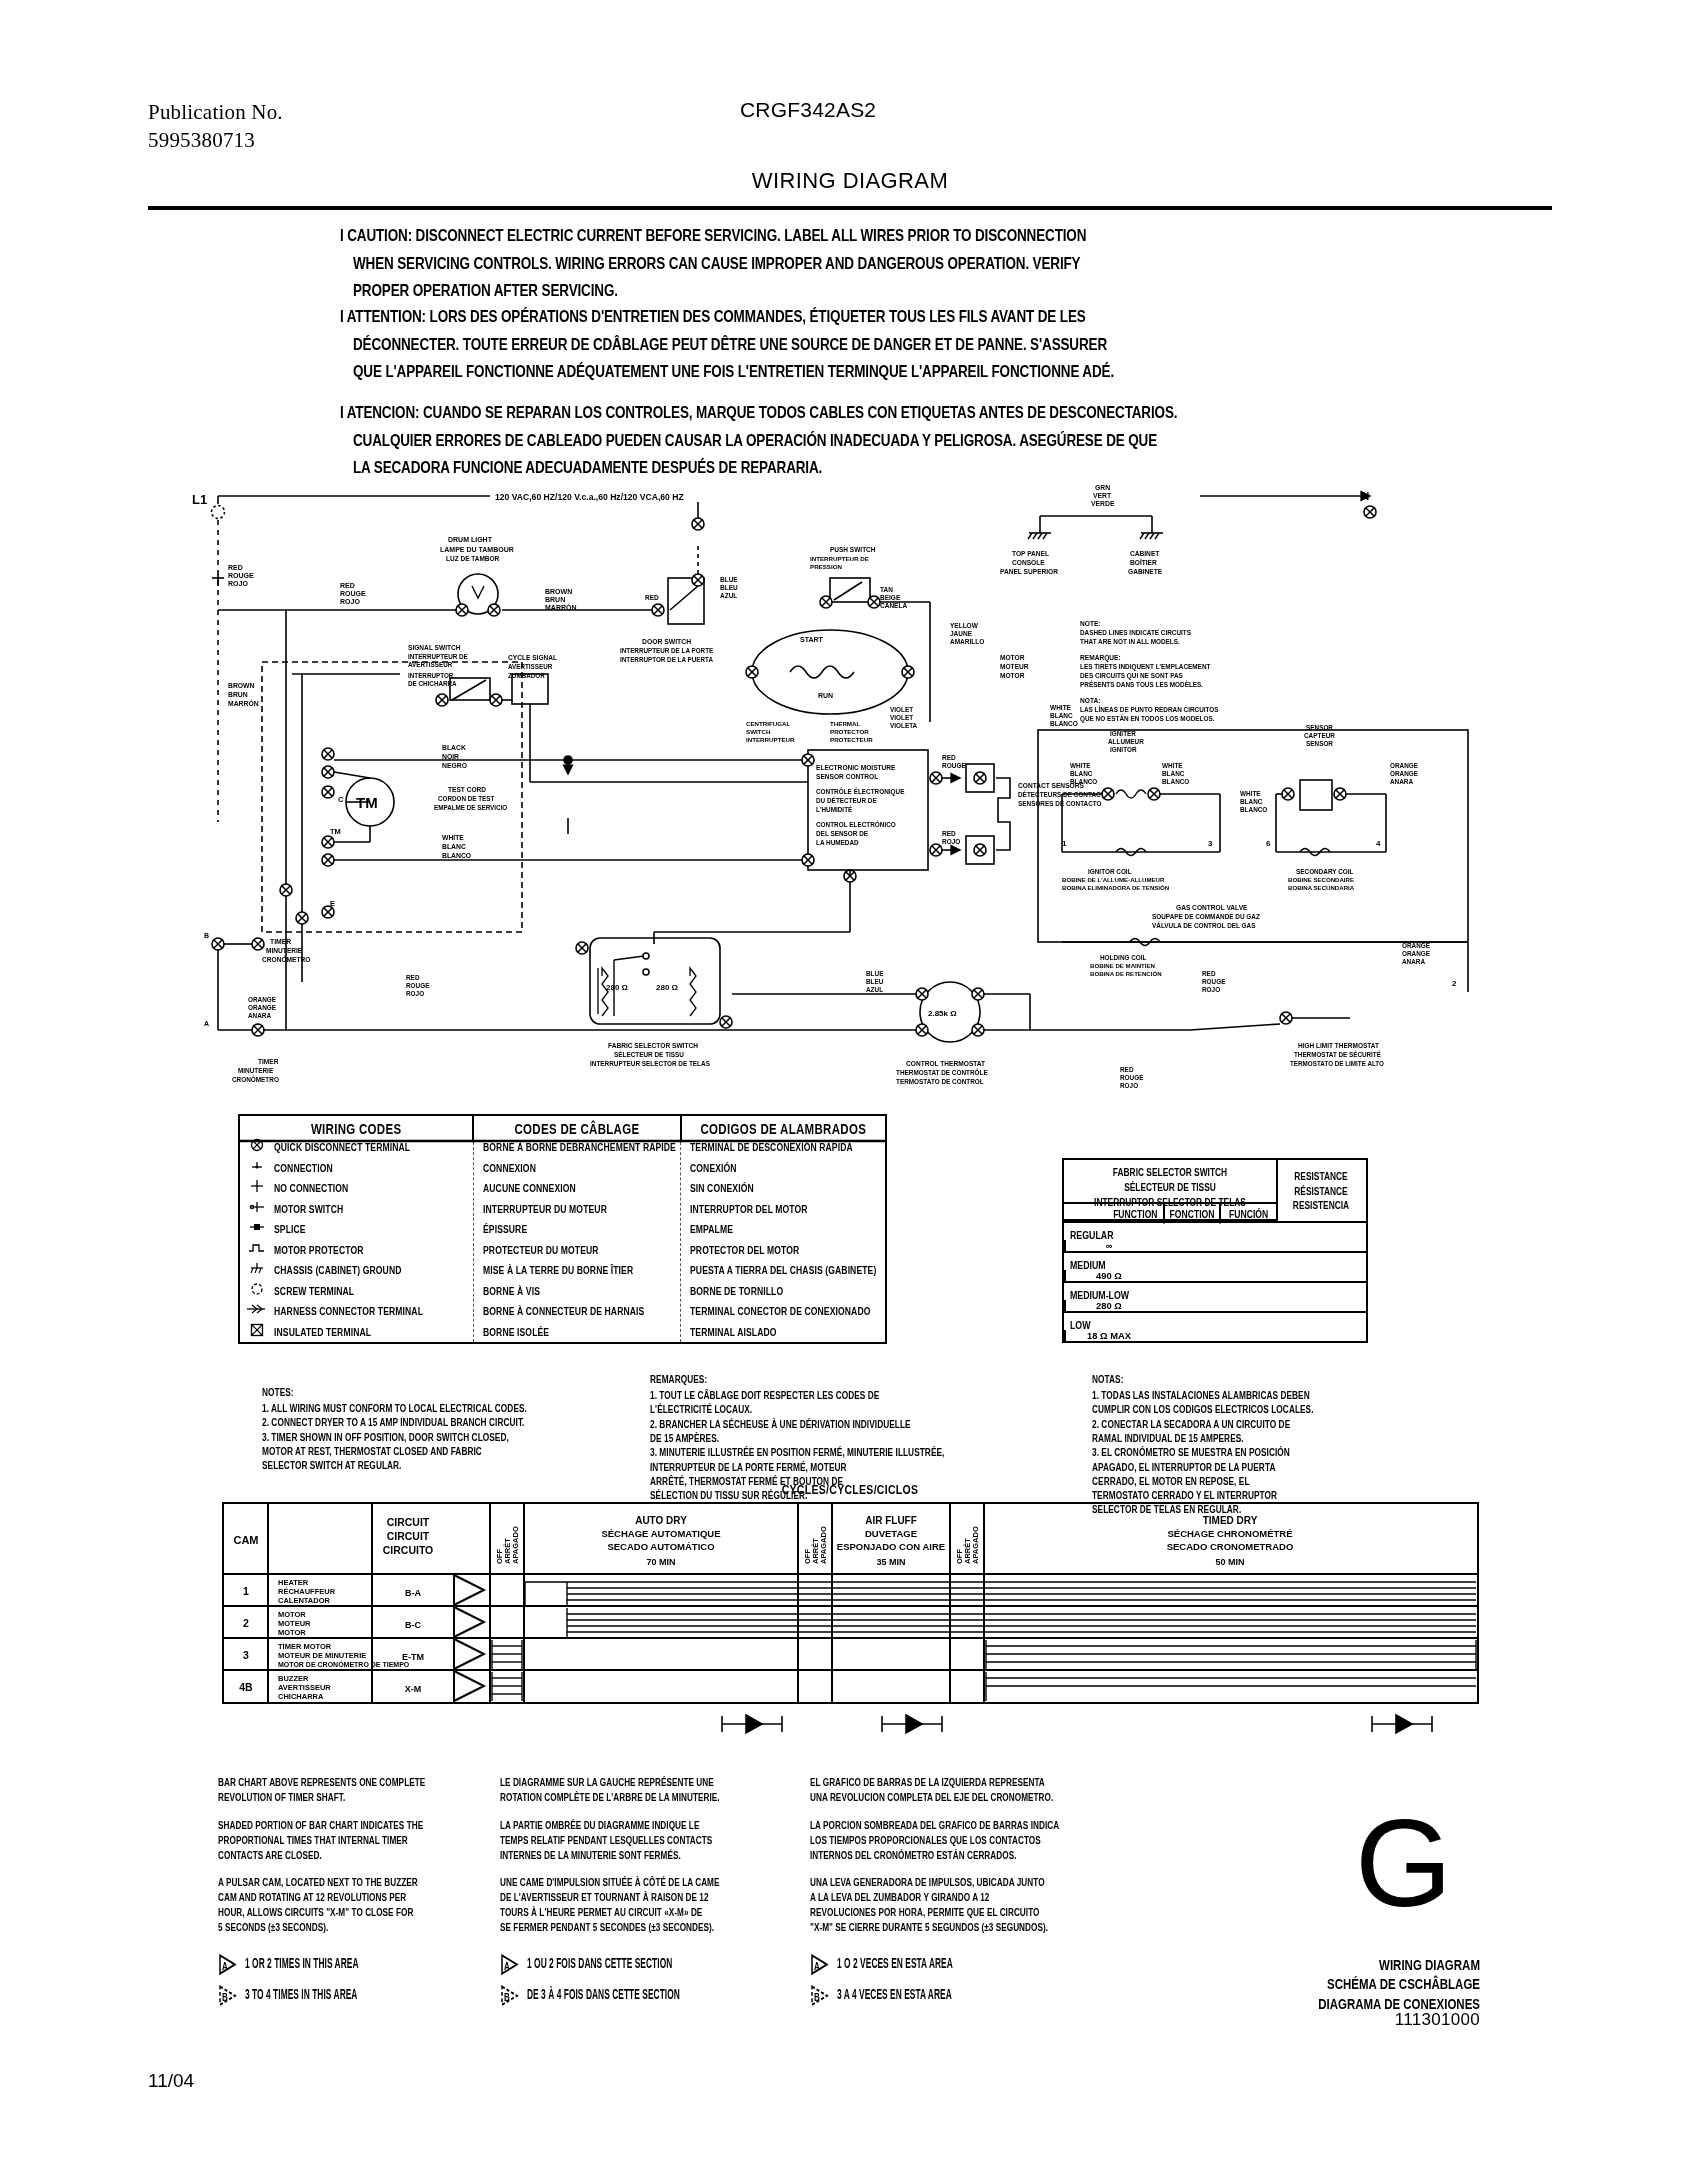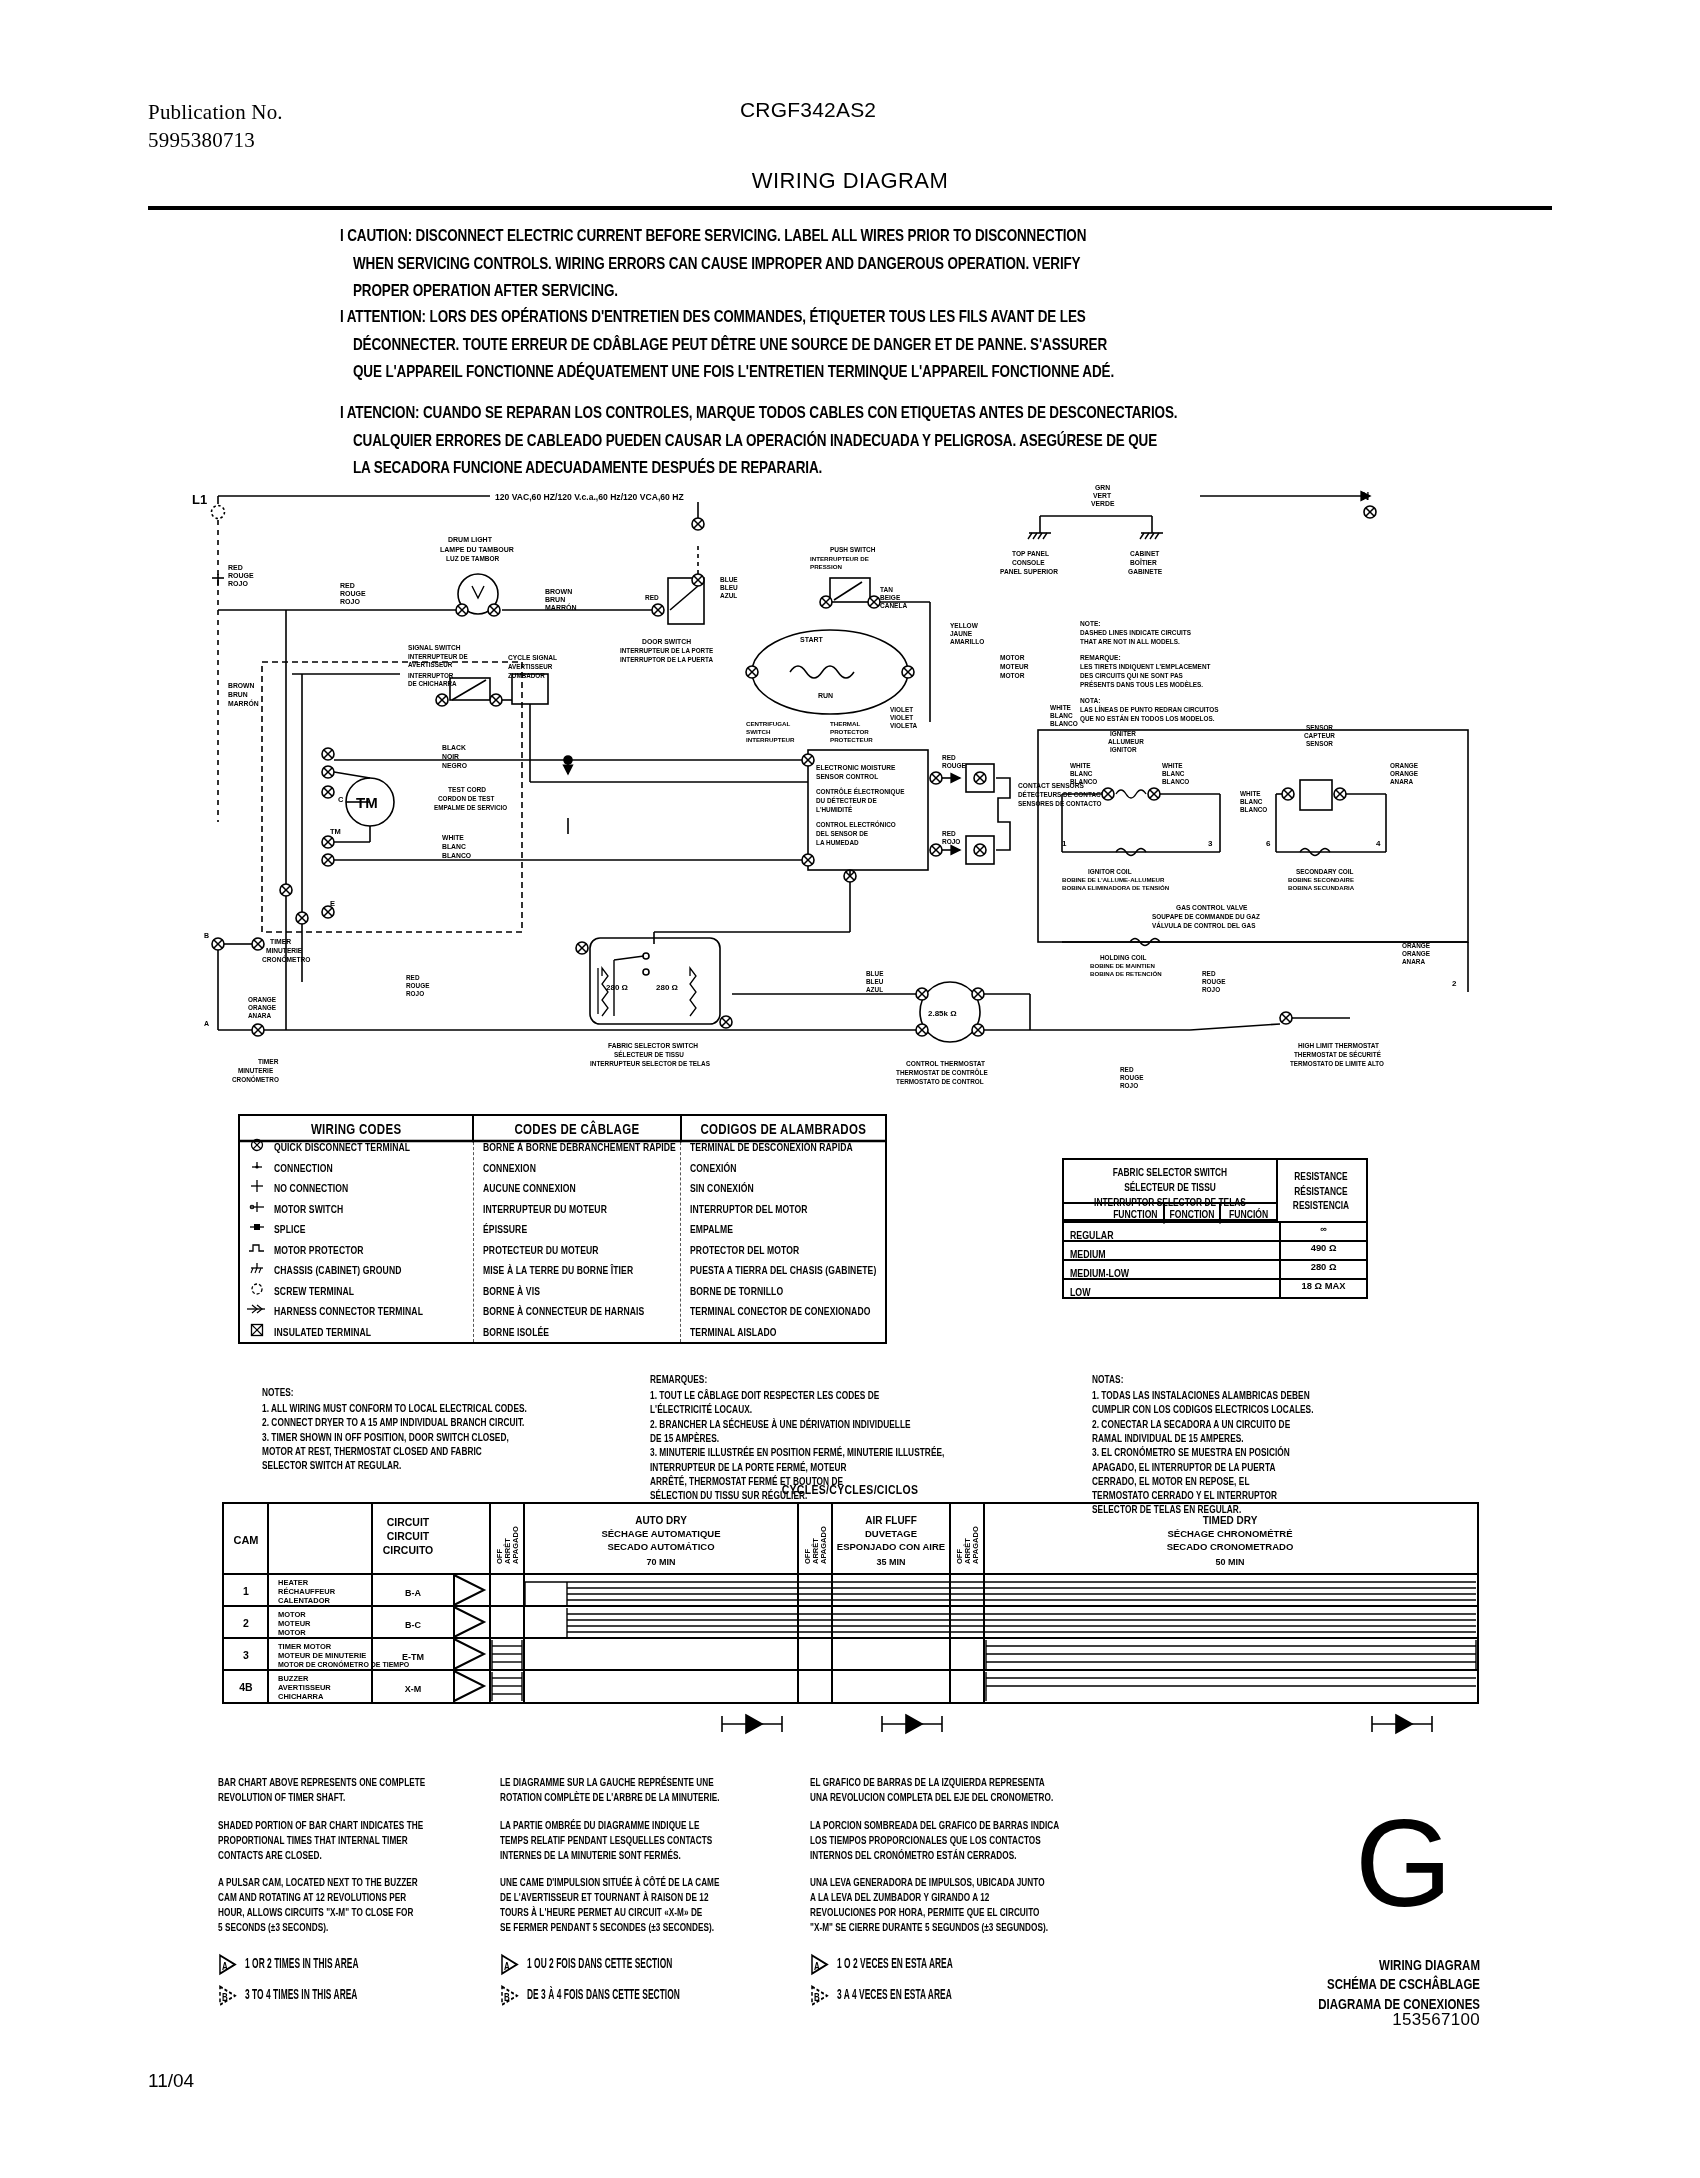--- a/index.html
+++ b/index.html
@@ -45,21 +45,21 @@
   #fab{left:1062px;top:1158px;width:302px;border:2px solid #000;}
   #fab .r{display:flex;}
   #fab .lft{width:212px;}
   #fab .rgt{width:86px;border-left:2px solid #000;display:flex;align-items:flex-start;justify-content:center;}
   #fab .tt{font-size:8.4px;font-weight:bold;text-align:center;line-height:11.5px;padding:4px 2px 3px;
            transform:scaleY(1.3);transform-origin:center top;}
   #fab .fn{display:flex;border-top:2px solid #000;border-bottom:2px solid #000;padding-left:44px;}
   #fab .fn div{flex:1;text-align:center;font-size:8.6px;font-weight:bold;padding:2.5px 0;
                transform:scaleY(1.3);transform-origin:center top;}
   #fab .fn div+div{border-left:2px solid #000;}
-  #fab .dr{border-top:2px solid #000;}
+  #fab .dr{border-top:2px solid #000;flex-direction:column;}
   #fab .dr .lft{font-size:8.8px;font-weight:bold;padding:3.5px 0 3.5px 6px;
                 transform:scaleY(1.3);transform-origin:left top;}
   #fab .dr .rgt{font-size:9.4px;font-weight:bold;}
   #fab .res{font-size:8.4px;font-weight:bold;text-align:center;line-height:11.5px;padding:7px 2px;
             transform:scaleY(1.3);transform-origin:center top;}
 
   
   .notes{font-size:8.3px;font-weight:bold;line-height:11px;letter-spacing:.05px;
          transform:scaleY(1.3);transform-origin:left top;}
   .notes .nl{white-space:nowrap;}
@@ -966,17 +966,17 @@
       </div>
     </div>
   </div>
 
   <div class="abs" id="glogo">G</div>
   <div class="abs" id="blk-lbl">
     <div>WIRING DIAGRAM</div>
     <div>SCHÉMA DE CSCHÂBLAGE</div>
     <div>DIAGRAMA DE CONEXIONES</div>
   </div>
-  <div class="abs" id="blk-num">153567100</div>
+  <div class="abs" id="blk-num">111301000</div>
 
   <div class="abs" id="ft-date">11/04</div>
 
 </div>
 
 </body></html>

